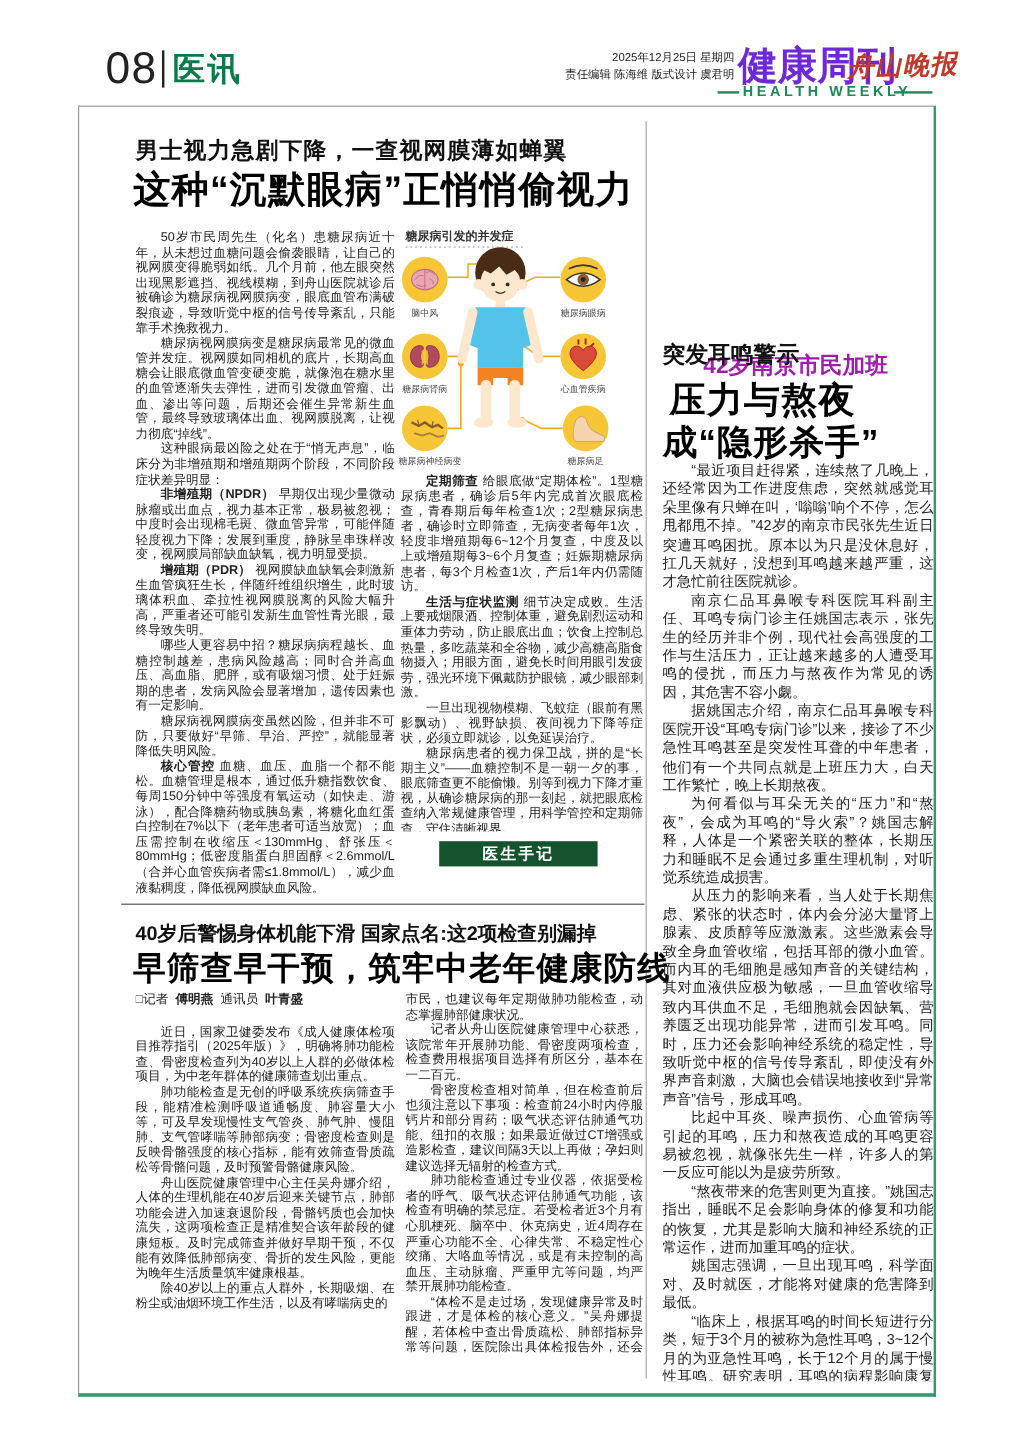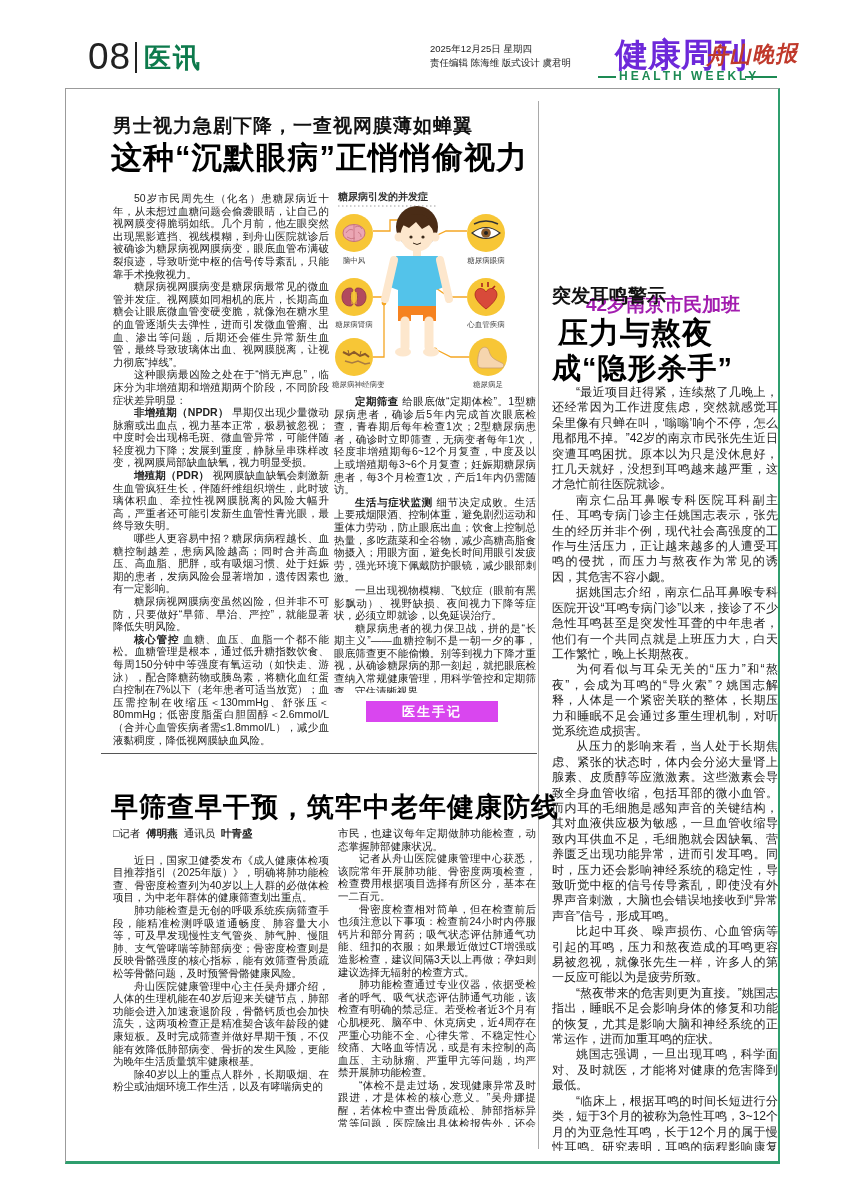--- a/index.html
+++ b/index.html
@@ -2,42 +2,42 @@
 <html><head>
 <meta charset="utf-8">
 <style>
   html,body{margin:0;padding:0;background:#e8e8e8;}
   .page{position:relative;width:842px;height:1191px;background:#ffffff;margin:0 auto;
         font-family:"Liberation Sans","DejaVu Sans",sans-serif;color:#2b2b2b;overflow:hidden;}
   
   .pageno{position:absolute;left:88px;top:36px;font-size:37px;font-weight:400;color:#222;letter-spacing:1px;}
   .head-vbar{position:absolute;left:135px;top:42px;width:2px;height:31px;background:#222;}
   .section-title{position:absolute;left:144px;top:40px;font-size:27px;font-weight:bold;color:#0d7a4c;letter-spacing:2px;}
-  .pub-info{position:absolute;left:430px;top:42px;width:182px;text-align:left;font-size:9.5px;line-height:14px;color:#222;}
+  .pub-info{position:absolute;left:430px;top:42px;width:182px;text-align:right;font-size:9.5px;line-height:14px;color:#222;}
   .brand-cn{position:absolute;left:615px;top:33px;font-size:33px;font-weight:900;color:#6d28d9;letter-spacing:0px;}
   .brand-en{position:absolute;left:619px;top:69px;font-size:12px;font-weight:bold;color:#1d8a53;letter-spacing:3px;}
   .brand-rule-l{position:absolute;left:598px;top:76px;width:18px;height:2px;background:#1d8a53;}
   .brand-rule-r{position:absolute;left:745px;top:76px;width:32px;height:2px;background:#1d8a53;}
   .paper-logo{position:absolute;left:706px;top:40px;font-size:22px;font-weight:bold;font-style:italic;
               color:#c0392b;transform:rotate(-2deg);letter-spacing:1px;}
   
   .frame{position:absolute;left:65px;top:88px;width:712px;height:1072px;
          border-top:1px solid #9b9b9b;border-left:1px solid #9b9b9b;
          border-right:2px solid #2f9e6e;border-bottom:3px solid #2f9e6e;}
   .frame *{box-sizing:border-box;}
   
   .main-kicker{position:absolute;left:47px;top:24px;font-size:19px;font-weight:bold;color:#111;letter-spacing:1px;}
   .main-headline{position:absolute;left:45px;top:48px;font-size:31px;font-weight:900;color:#000;letter-spacing:1px;}
   .col{position:absolute;overflow:hidden;text-align:justify;}
   .col p{margin:0;text-indent:2em;font-size:10.5px;line-height:12.6px;color:#222;}
   .col .lead{font-weight:bold;}
   .col .lead:not(:empty){margin-right:0.35em;}
   .c1{left:47px;top:103px;width:216px;height:564px;}
   .c2{left:268px;top:306px;width:202px;height:298px;}
-  .tag-box{position:absolute;left:300px;top:612px;width:132px;height:21px;background:#d946ef;
+  .tag-box{position:absolute;left:300px;top:612px;width:132px;height:21px;background:#14532d;
            color:#fff;font-size:13px;font-weight:bold;text-align:center;line-height:21px;letter-spacing:2px;}
   .infographic{position:absolute;left:266px;top:98px;width:204px;height:206px;}
   .hr-sep{position:absolute;left:35px;top:664px;width:436px;height:1px;background:#555;}
   .vline{position:absolute;left:472px;top:12px;width:1px;height:1048px;background:#a9a9a9;}
   
   .bottom-kicker{position:absolute;left:47px;top:678px;font-size:16.5px;font-weight:bold;color:#111;}
   .bottom-headline{position:absolute;left:45px;top:700px;font-size:27px;font-weight:900;color:#000;letter-spacing:1px;}
   .b1{left:47px;top:738px;width:216px;height:300px;}
   .b2{left:272px;top:738px;width:198px;height:300px;}
   .byline-row{text-indent:0 !important;margin-bottom:14px !important;}
@@ -177,20 +177,21 @@
       <p><b class="lead"></b><span>一旦出现视物模糊、飞蚊症（眼前有黑影飘动）、视野缺损、夜间视力下降等症状，必须立即就诊，以免延误治疗。</span></p>
       <p><b class="lead"></b><span>糖尿病患者的视力保卫战，拼的是“长期主义”——血糖控制不是一朝一夕的事，眼底筛查更不能偷懒。别等到视力下降才重视，从确诊糖尿病的那一刻起，就把眼底检查纳入常规健康管理，用科学管控和定期筛查，守住清晰视界。</span></p>
 
     </div>
 
     <div class="tag-box">医生手记</div>
 
     <div class="hr-sep"></div>
     <div class="vline"></div>
 
+    <div class="bottom-kicker">40岁后警惕身体机能下滑  国家点名:这2项检查别漏掉</div>
     <div class="bottom-headline">早筛查早干预，筑牢中老年健康防线</div>
 
     <div class="col b1">
       <p class="byline-row">
         <span>□记者</span>
         <b>傅明燕</b>
         <span>通讯员</span>
         <b>叶青盛</b>
       </p>
       <p><b class="lead"></b><span>近日，国家卫健委发布《成人健康体检项目推荐指引（2025年版）》，明确将肺功能检查、骨密度检查列为40岁以上人群的必做体检项目，为中老年群体的健康筛查划出重点。</span></p>

